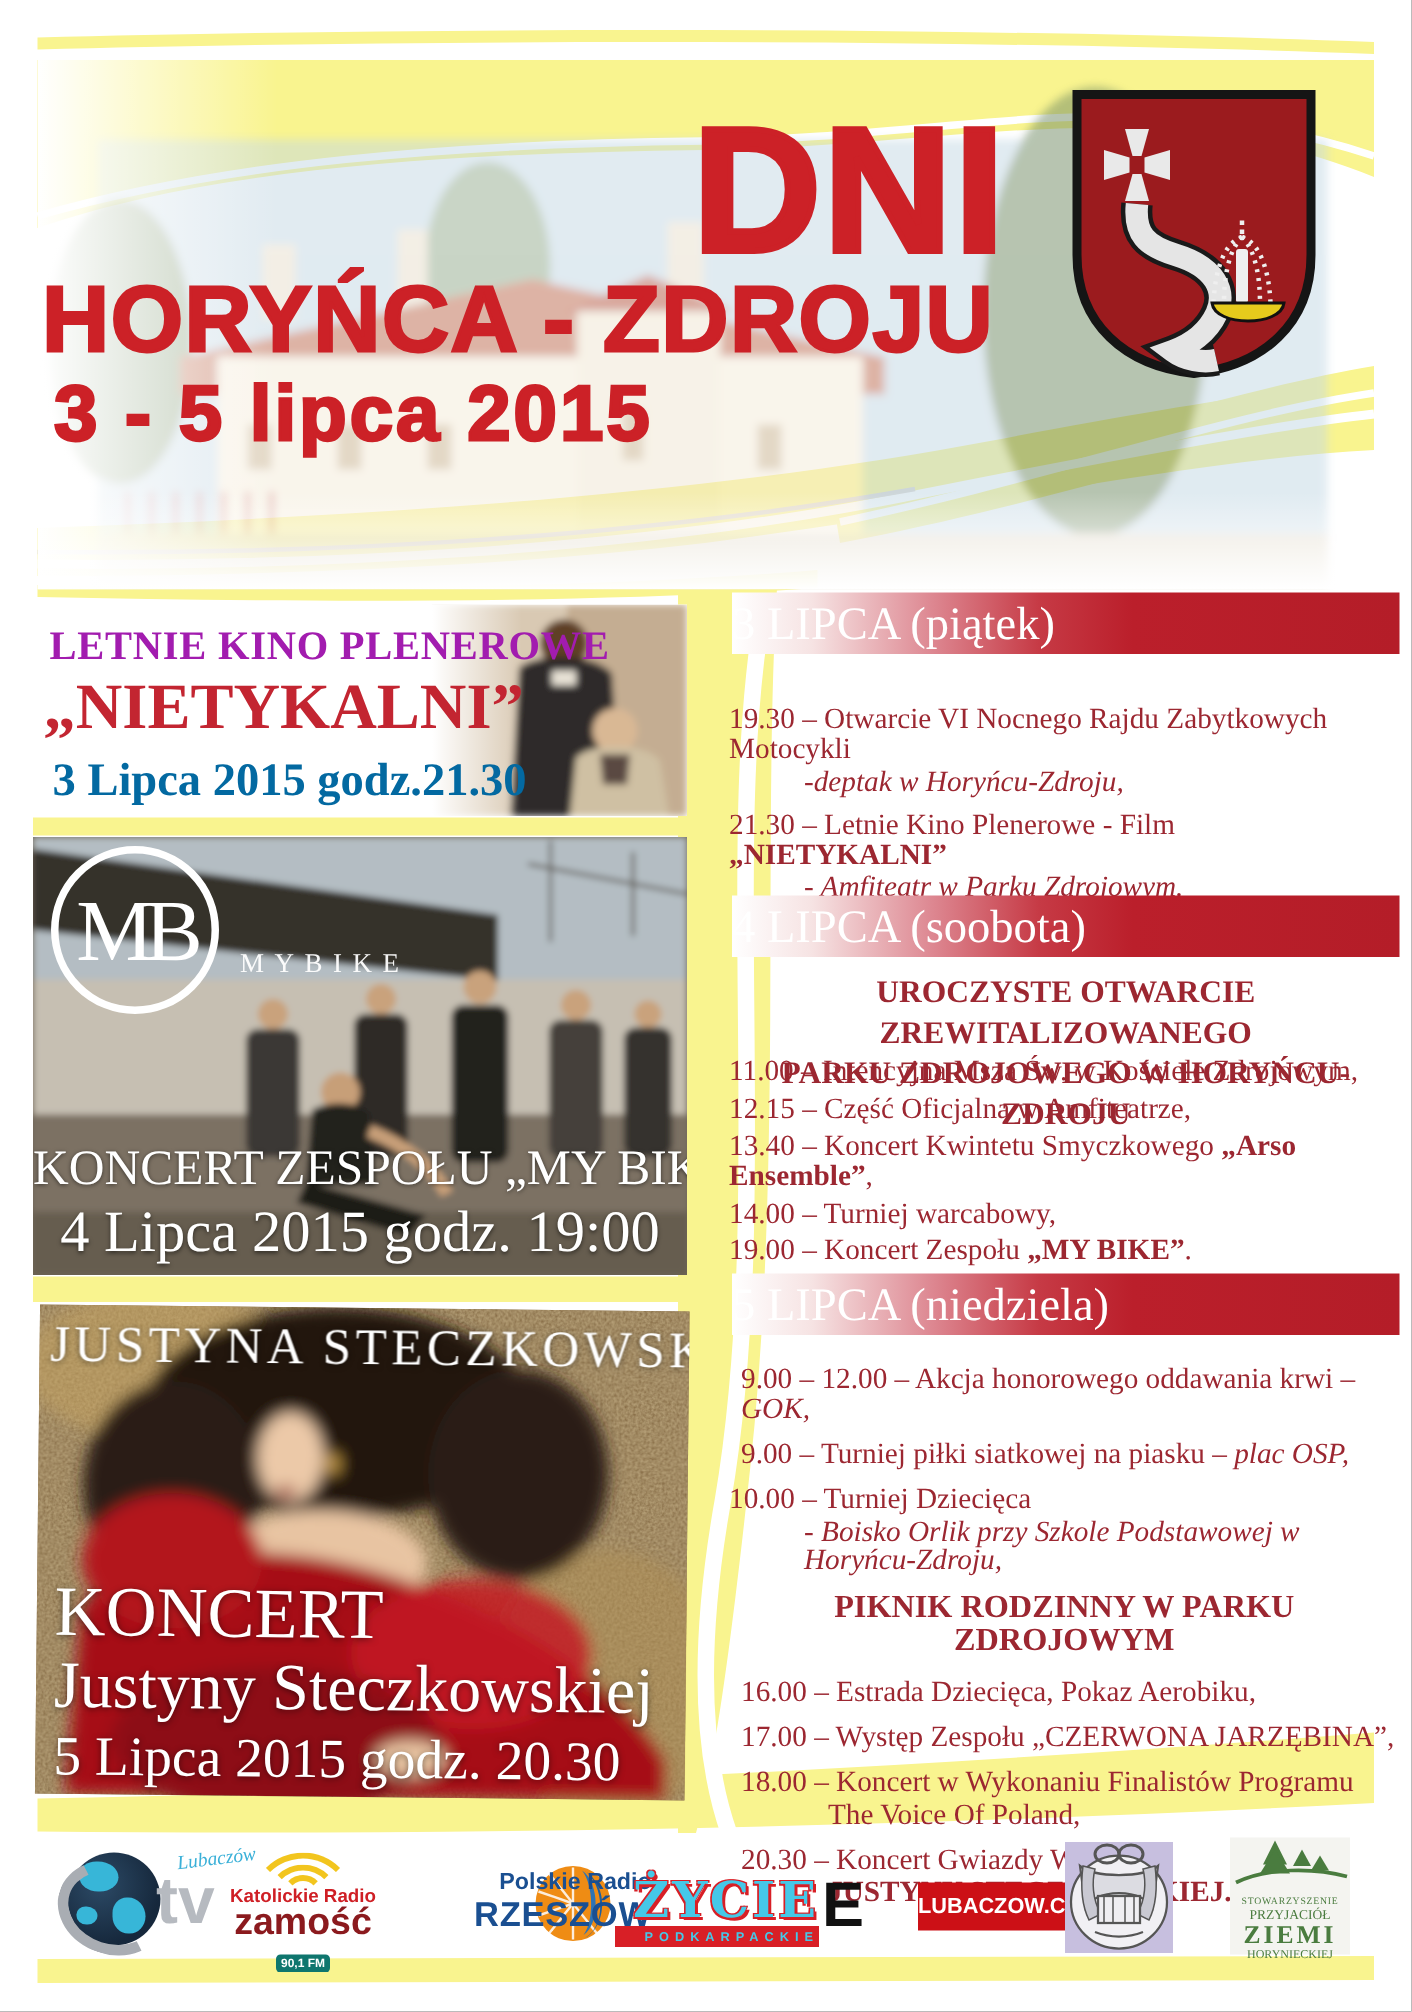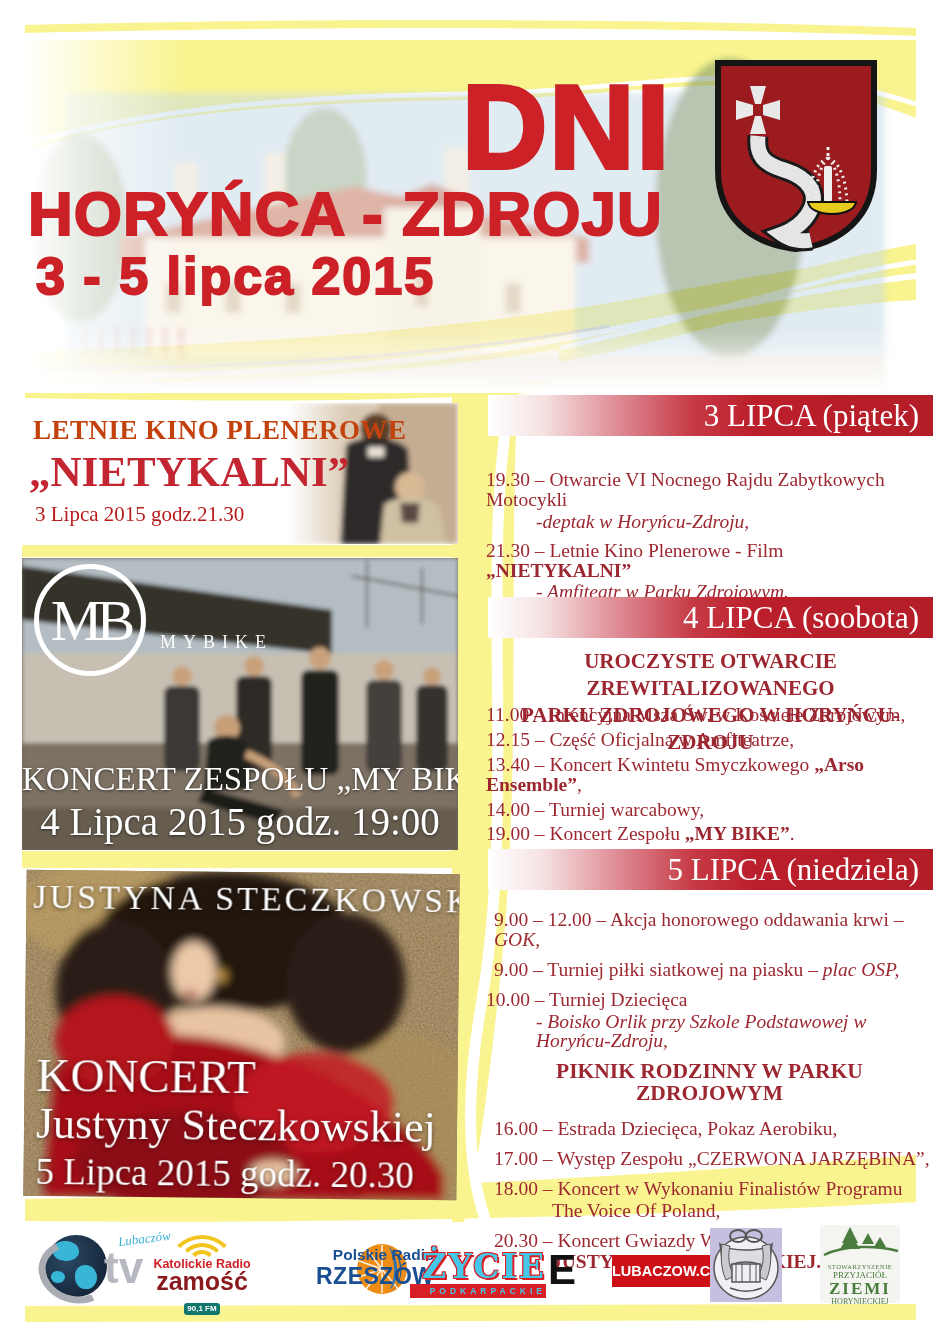--- a/index.html
+++ b/index.html
@@ -13,23 +13,23 @@
   .big-red{position:absolute;z-index:2;color:#cc2127;font-family:"Liberation Sans",sans-serif;
            font-weight:900;line-height:1;-webkit-text-stroke:2px #cc2127;white-space:nowrap;}
   #title-dni{left:462px;top:68px;font-size:118px;-webkit-text-stroke:4px #cc2127;letter-spacing:2px;}
   #title-horynca{left:28px;top:183px;font-size:62px;letter-spacing:1px;}
   #title-dates{left:36px;top:250px;font-size:52px;letter-spacing:2px;}
   #crest{position:absolute;left:712px;top:58px;z-index:3;}
 
   
   .block{position:absolute;z-index:2;overflow:hidden;}
   #kino{left:25px;top:403px;width:433px;height:141px;background:#fff;}
-  #kino .kicker{position:absolute;left:8px;top:12px;font-size:27px;font-weight:700;color:#c2410c;letter-spacing:.5px;}
+  #kino .kicker{position:absolute;left:8px;top:12px;font-size:27px;font-weight:700;color:#a21caf;letter-spacing:.5px;}
   #kino .ktitle{position:absolute;left:4px;top:44px;font-size:43px;font-weight:700;color:#c32531;}
-  #kino .kdate{position:absolute;left:10px;top:99px;font-size:21px;color:#b91c1c;}
+  #kino .kdate{position:absolute;left:10px;top:99px;font-size:31px;color:#0369a1;font-weight:bold;}
   #kino-photo{position:absolute;right:0;top:0;}
 
   #mybike{left:22px;top:558px;width:436px;height:292px;background:#6e6557;}
   #mb-logo{position:absolute;left:12px;top:6px;width:112px;height:112px;border:5px solid #fff;
            border-radius:50%;color:#fff;text-align:center;}
   #mb-logo span{font-size:58px;line-height:104px;letter-spacing:-6px;}
   #mb-word{position:absolute;left:138px;top:74px;color:#fff;font-size:18px;letter-spacing:7px;opacity:.95;}
   .mb-text{position:absolute;left:0;width:100%;text-align:center;color:#fff;white-space:nowrap;
            text-shadow:0 1px 3px rgba(0,0,0,.55);}
   #mb-title{bottom:52px;font-size:33px;}
@@ -38,21 +38,21 @@
   #justyna{left:25px;top:872px;width:433px;height:326px;background:#7d6037;transform:rotate(.6deg);}
   .ju-text{position:absolute;color:#fff;white-space:nowrap;text-shadow:0 1px 4px rgba(0,0,0,.5);}
   #ju-artist{left:7px;top:8px;font-size:34px;letter-spacing:3px;}
   #ju-title{left:12px;top:178px;font-size:47px;}
   #ju-sub{left:12px;top:228px;font-size:44px;}
   #ju-date{left:12px;top:280px;font-size:37px;}
 
   
   .banner{position:absolute;left:488px;width:445px;height:41px;z-index:2;
           background:linear-gradient(90deg,#ffffff 0%,#f6e3e3 12%,#dd8791 30%,#c63a45 46%,#bb1f2b 60%,#b41d28 100%);
-          color:#fff;font-size:31px;line-height:41px;text-align:right;padding-right:14px;white-space:nowrap;}
+          color:#fff;font-size:31px;line-height:41px;text-align:left;padding-right:14px;white-space:nowrap;}
   #banner1{top:395px;} #banner2{top:597px;} #banner3{top:849px;}
   .day{position:absolute;left:486px;width:447px;z-index:2;color:#9c2731;font-size:19.5px;line-height:1.02;}
   #day1{top:470px;} #day2-head{top:648px;left:488px;width:445px;text-align:center;font-weight:700;
         font-size:21px;line-height:1.28;}
   #day2{top:705px;} #day3{top:910px;}
   .it{margin-bottom:9px;}
   #day2 .it{margin-bottom:5px;}
   #day3 .it{margin-bottom:10px;}
   .it b{font-weight:700;}
   .loc{display:block;padding-left:50px;font-style:italic;font-size:19.5px;padding-top:2px;}

